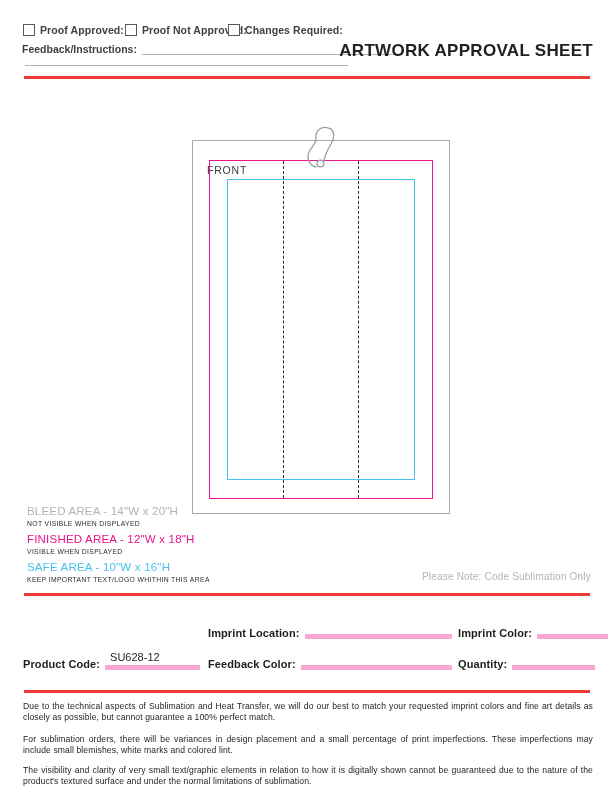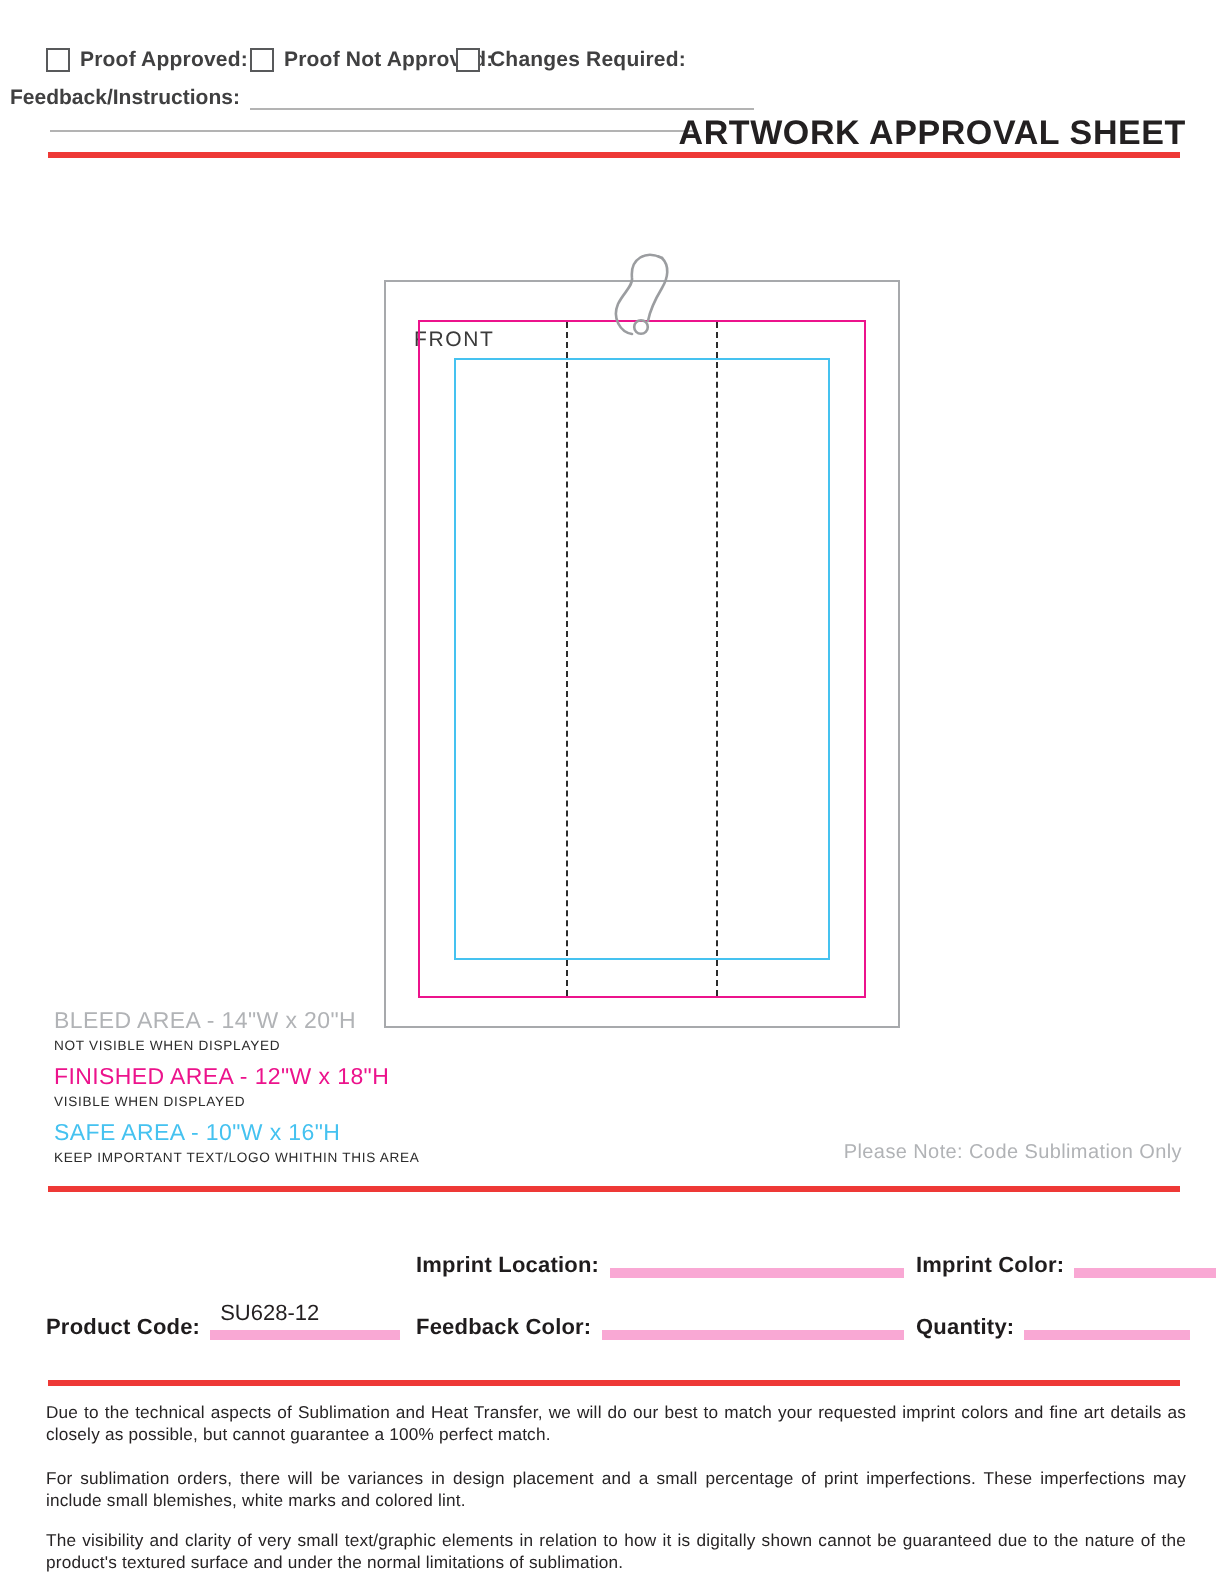--- a/index.html
+++ b/index.html
@@ -4,25 +4,25 @@
 <style>
   html,body{margin:0;padding:0;background:#ffffff;}
   .sheet{
     position:relative;width:612px;height:792px;background:#fff;overflow:hidden;
     font-family:"Liberation Sans",sans-serif;color:#231f20;
   }
   
   .cb-group{position:absolute;top:24px;display:flex;align-items:center;}
   .cb-box{width:10px;height:10px;border:1.4px solid #58595b;background:#fff;margin-right:5px;flex:none;}
   .cb-label{font-size:10.5px;font-weight:600;color:#404041;letter-spacing:.1px;white-space:nowrap;}
-  .feedback-row{position:absolute;left:5px;top:42px;width:372px;display:flex;align-items:flex-end;}
+  .feedback-row{position:absolute;left:22px;top:42px;width:372px;display:flex;align-items:flex-end;}
   .feedback-label{font-size:10.5px;font-weight:600;color:#404041;white-space:nowrap;padding-right:5px;}
   .write-line{flex:1;border-bottom:1px solid #b3b3b3;height:12px;}
   .full-line{position:absolute;left:25px;top:55px;width:323px;height:10px;border-bottom:1px solid #b3b3b3;}
-  .sheet-title{position:absolute;right:19px;top:41px;font-size:17px;font-weight:700;letter-spacing:.3px;color:#232021;white-space:nowrap;margin-top:16px;}
+  .sheet-title{position:absolute;right:19px;top:41px;font-size:17px;font-weight:700;letter-spacing:.3px;color:#232021;white-space:nowrap;}
   .red-rule{position:absolute;left:24px;width:566px;height:2.5px;}
   
   .front-label{position:absolute;left:207px;top:120px;font-size:10.5px;font-weight:500;letter-spacing:.8px;color:#3a3a3a;margin-top:44px;}
   .rect{position:absolute;background:transparent;}
   .bleed-rect{left:192px;top:140px;width:256px;height:372px;border:1px solid #a7a9ac;}
   .finished-rect{left:209px;top:160px;width:222px;height:337px;border:1.5px solid #ec138c;}
   .safe-rect{left:227px;top:179px;width:186px;height:299px;border:1.5px solid #45c2f0;}
   .fold-line{position:absolute;top:161px;height:337px;width:0;border-left:1.2px dashed #2b2b2b;}
   .hook{position:absolute;left:302px;top:124px;}
   

